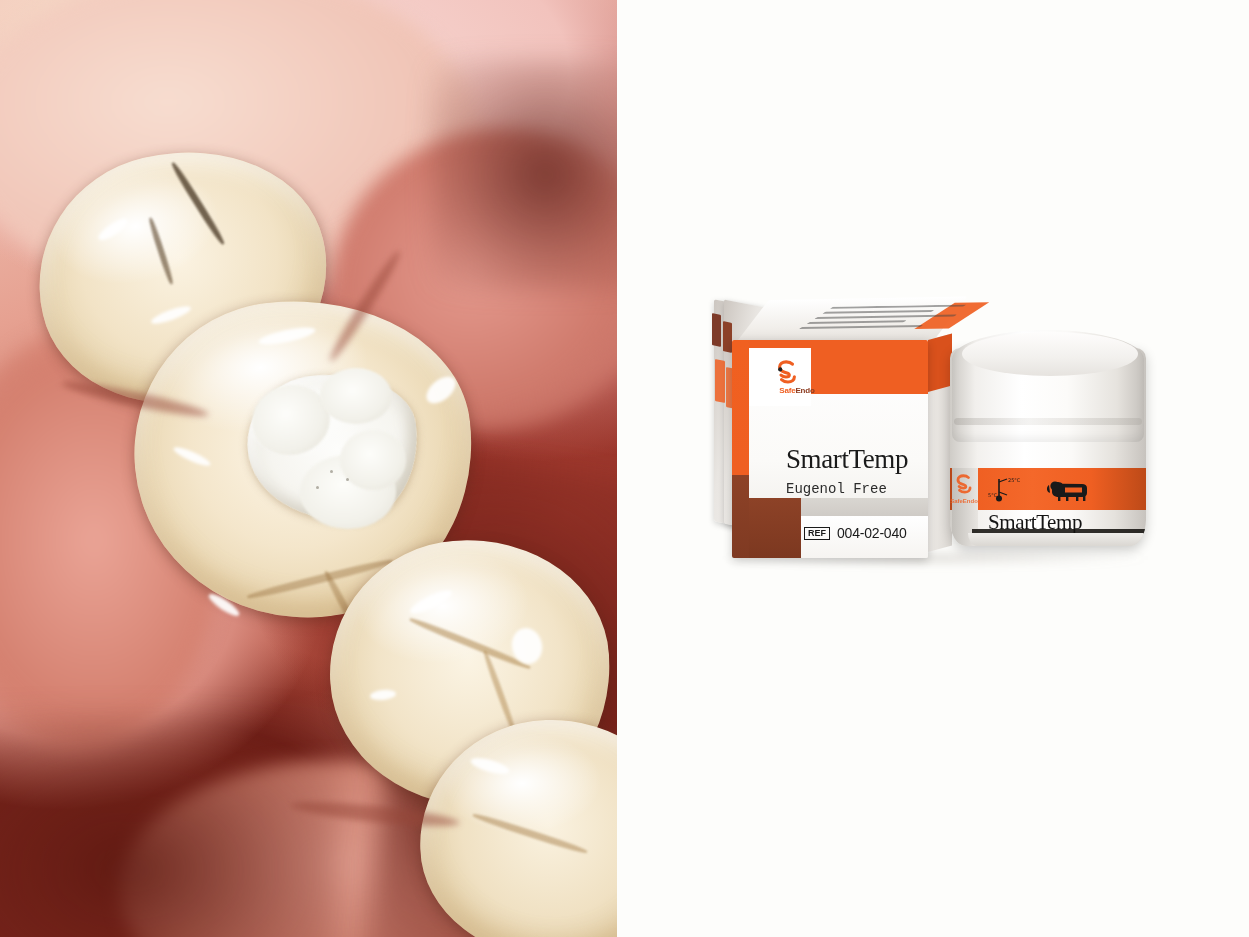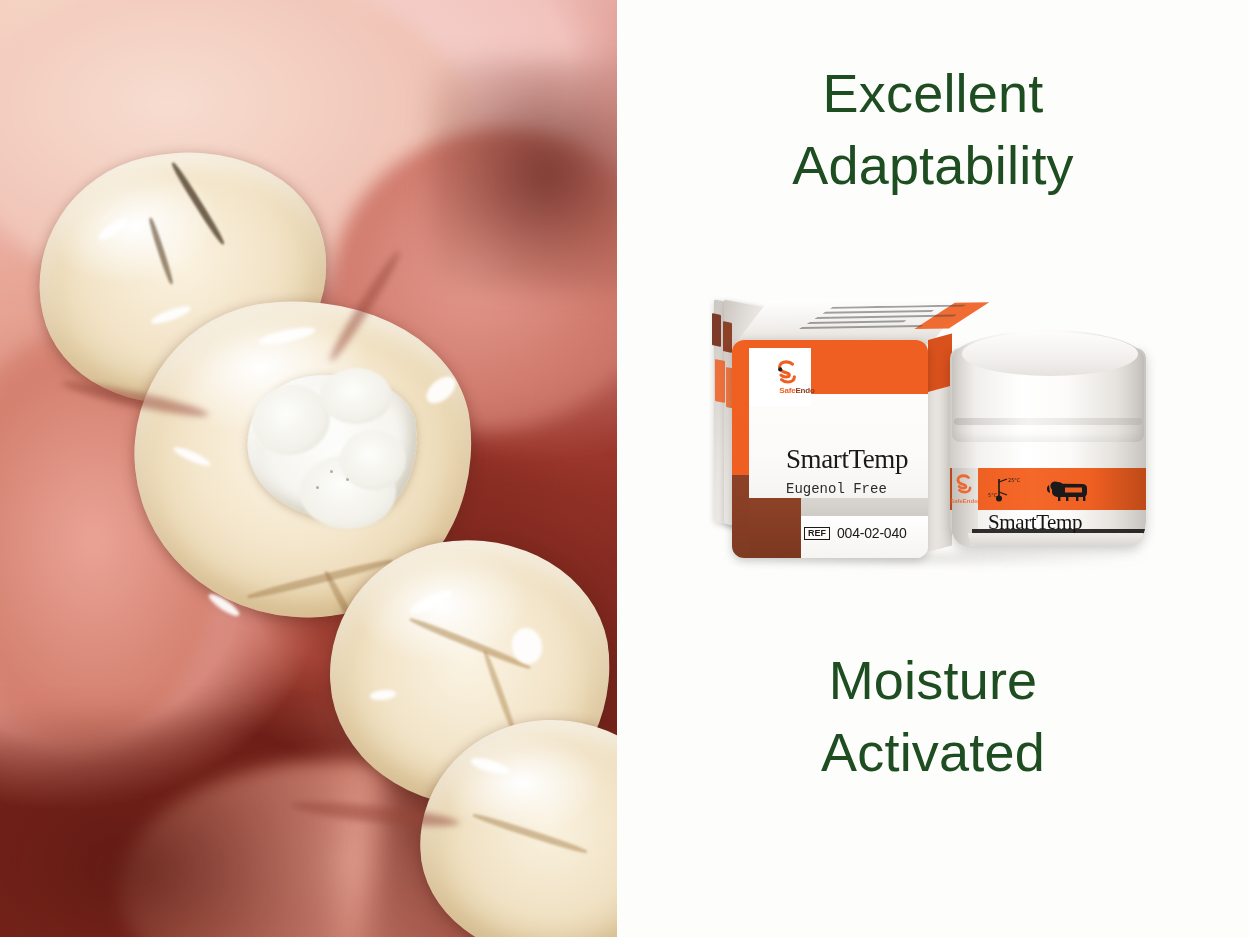--- a/index.html
+++ b/index.html
@@ -307,21 +307,21 @@
     margin-bottom: 3px;
     border-radius: 1px;
   }
 
   .box-front {
     position: absolute;
     left: 30px; top: 40px;
     width: 196px; height: 218px;
     background: linear-gradient(180deg, #ffffff 0%, #fbfaf8 55%, #eceae6 100%);
     box-shadow: 0 3px 10px rgba(0,0,0,0.2);
-    border-radius: 12px;
+    border-radius: 2px;
     overflow: hidden;
   }
   .box-left-strip {
     position: absolute;
     left: 0; top: 0;
     width: 17px; height: 100%;
     background: linear-gradient(180deg, #f06020 0%, #ef5f22 62%, #8d4227 62%, #7f3a22 100%);
   }
   .box-orange-band {
     position: absolute;
@@ -585,22 +585,20 @@
     <div class="spec s5"></div>
     <div class="spec s6"></div>
     <div class="spec s7"></div>
     <div class="spec s8"></div>
     <div class="spec s9"></div>
     <div class="spec s10"></div>
   </div>
 
   <div class="content-pane">
 
-    <div class="headline headline-top">Excellent
-Adaptability</div>
 
     <div class="product">
 
       <div class="ground-shadow"></div>
 
       <div class="box-wrap">
 
         <div class="box-stack stack-a"></div>
         <div class="box-stack stack-b"></div>
         <div class="stack-edge stack-edge-a"></div>
@@ -700,17 +698,15 @@
         </div>
 
         <div class="jar-lid">
           <div class="jar-lid-top"></div>
         </div>
         <div class="jar-lid-seam"></div>
       </div>
 
     </div>
 
-    <div class="headline headline-bottom">Moisture
-Activated</div>
   </div>
 
 </div>
 
 </body></html>

